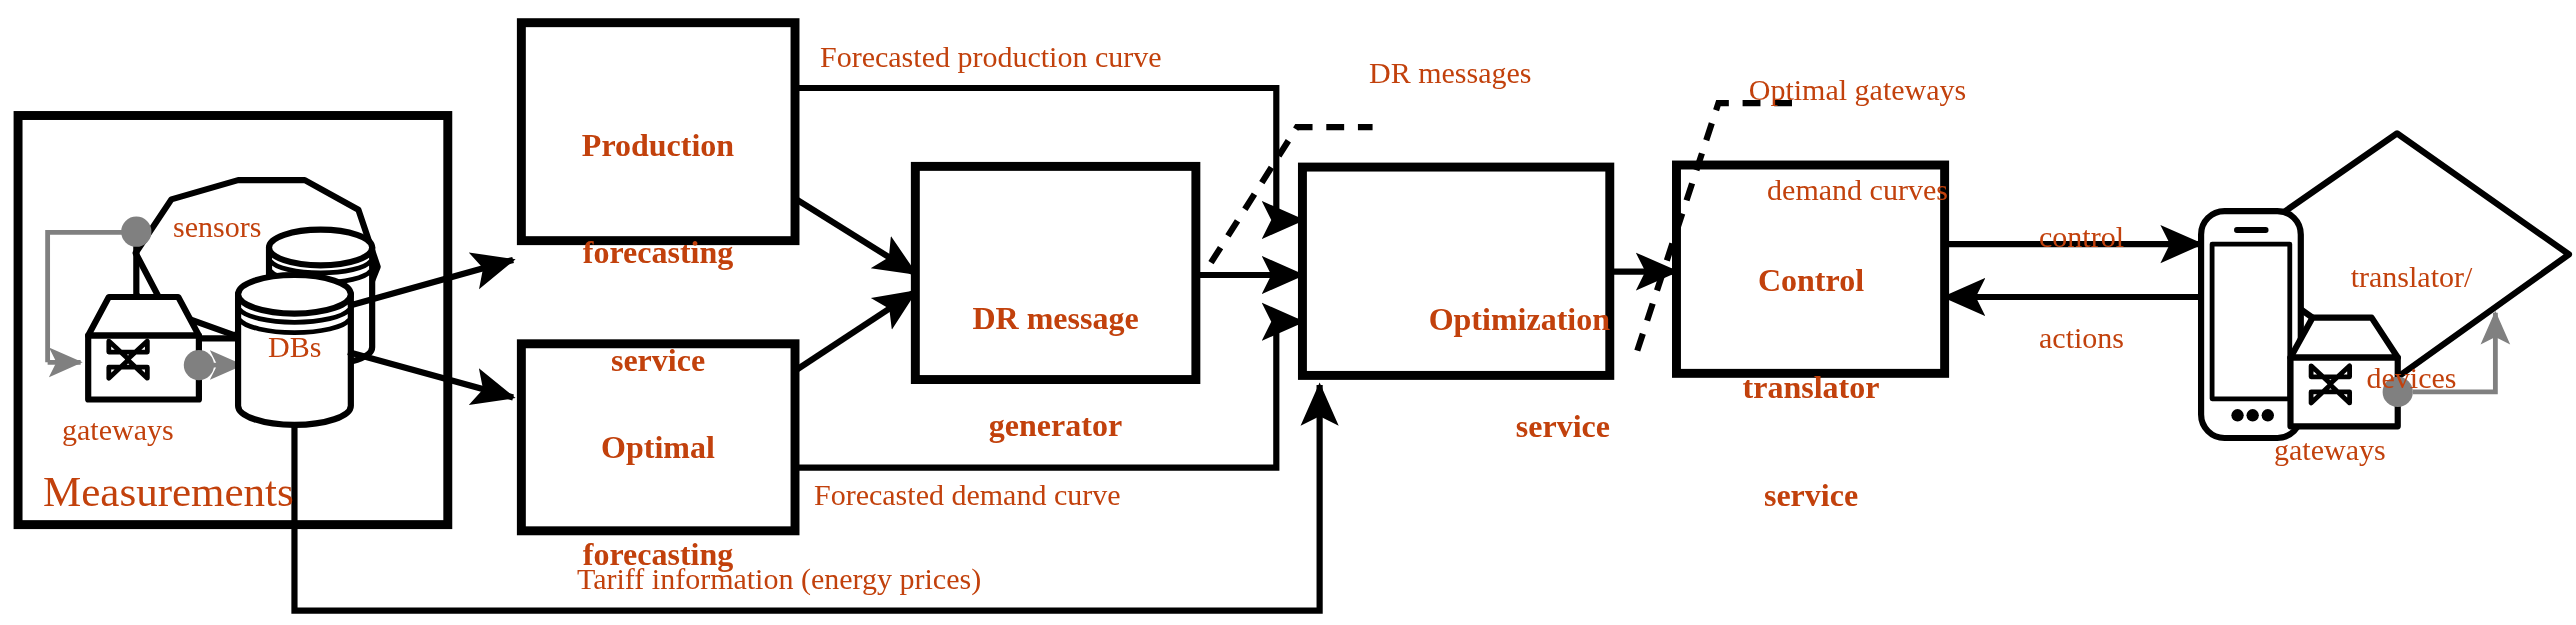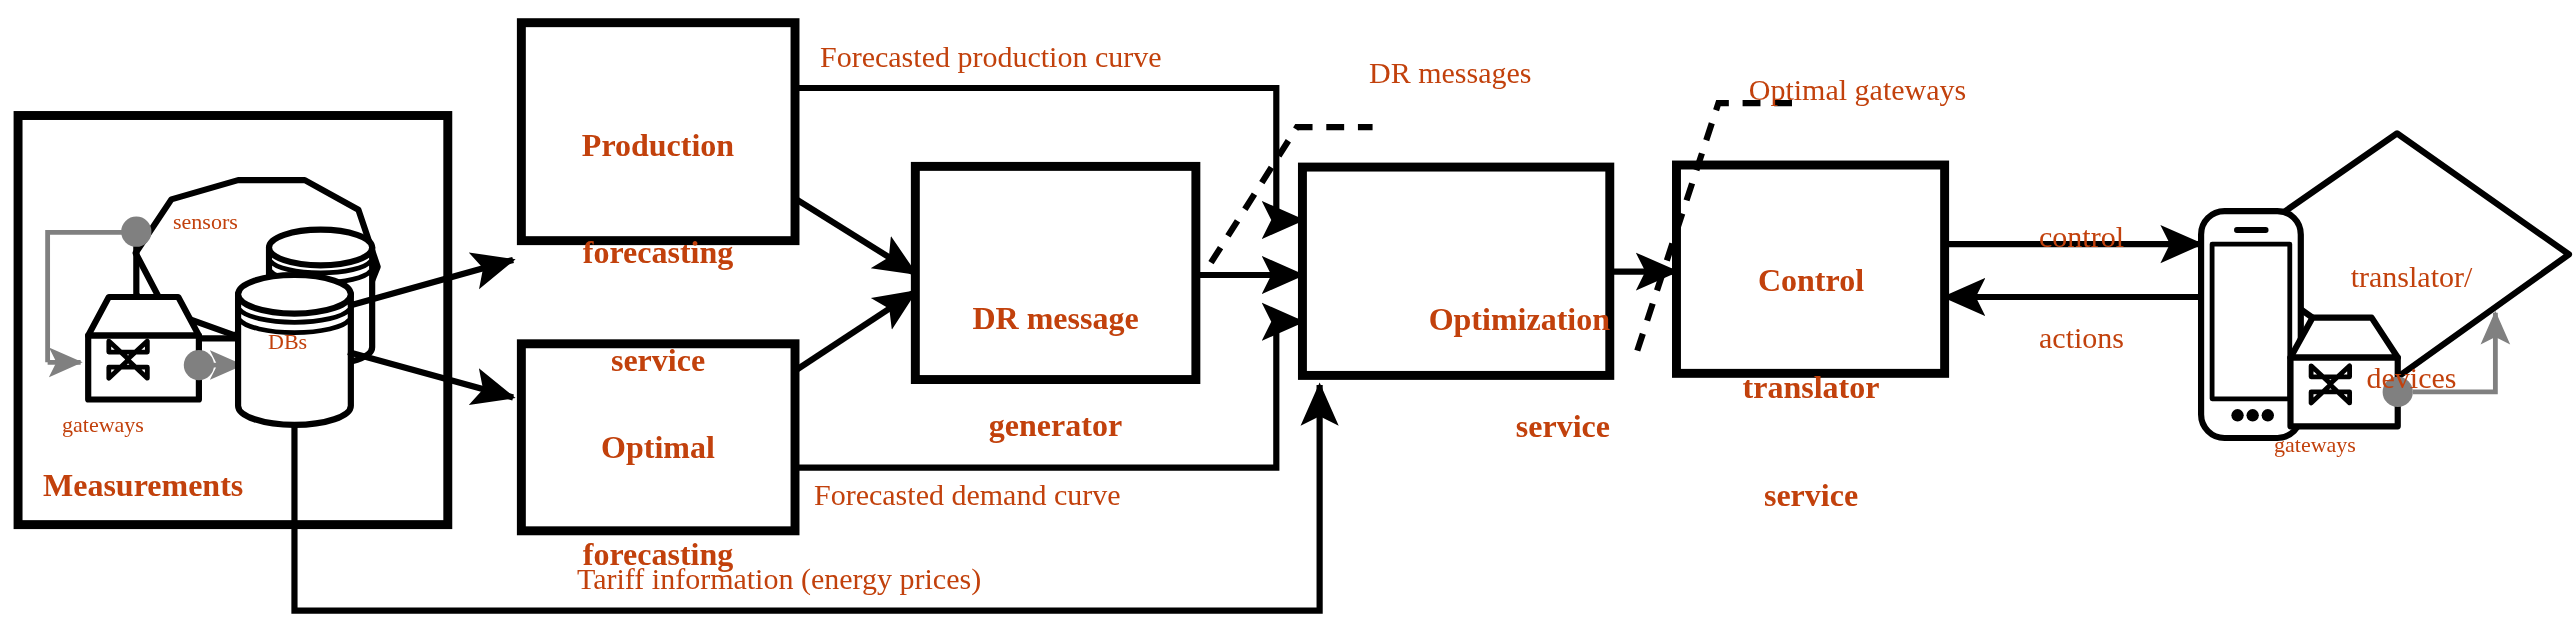--- a/index.html
+++ b/index.html
@@ -12,22 +12,22 @@
   .lnthin{fill:none;stroke:#000000;stroke-width:7;}
   .dash{fill:none;stroke:#000000;stroke-width:9;stroke-dasharray:26 20;}
   .gry{fill:none;stroke:#808080;stroke-width:7;}
   .shape{fill:#ffffff;stroke:#000000;stroke-width:9;stroke-linejoin:round;}
   .shapefine{fill:#ffffff;stroke:#000000;stroke-width:7;stroke-linejoin:round;}
   .ahead{fill:#000000;stroke:none;}
   .node{fill:#808080;stroke:none;}
   .lbl{position:absolute;color:#c2410c;white-space:pre;line-height:1.12;}
   .svc{font-weight:bold;text-align:center;font-size:32px;}
   .flow{font-size:30px;}
-  .small{font-size:22px;}
-  .meas{font-weight:bold;font-size:32px;}
+  .small{font-size:30px;}
+  .meas{font-weight:normal;font-size:43px;}
   .ctr{text-align:center;}
 </style>
 </head>
 <body>
 
 <div id="stage">
 
   <svg id="diagram" viewBox="0 0 3744 909">
     <defs>
       <marker id="arrB" viewBox="0 0 10 10" refX="9.4" refY="5" markerWidth="7" markerHeight="7" orient="auto-start-reverse">
@@ -153,20 +153,21 @@
     <div>translator</div>
     <div>service</div>
   </div>
 
   <div class="lbl flow" style="left:820px;top:40px;">Forecasted production curve</div>
 
   <div class="lbl flow" style="left:1369px;top:56px;">DR messages</div>
 
   <div class="lbl flow ctr" style="left:1713px;top:5.5px;width:289px;">
     <div>Optimal gateways</div>
+    <div>demand curves</div>
   </div>
 
   <div class="lbl flow" style="left:814px;top:478px;">Forecasted demand curve</div>
 
   <div class="lbl flow" style="left:577px;top:562px;">Tariff information (energy prices)</div>
 
   <div class="lbl flow ctr" style="left:1975px;top:153px;width:213px;">
     <div>control</div>
     <div>actions</div>
   </div>

